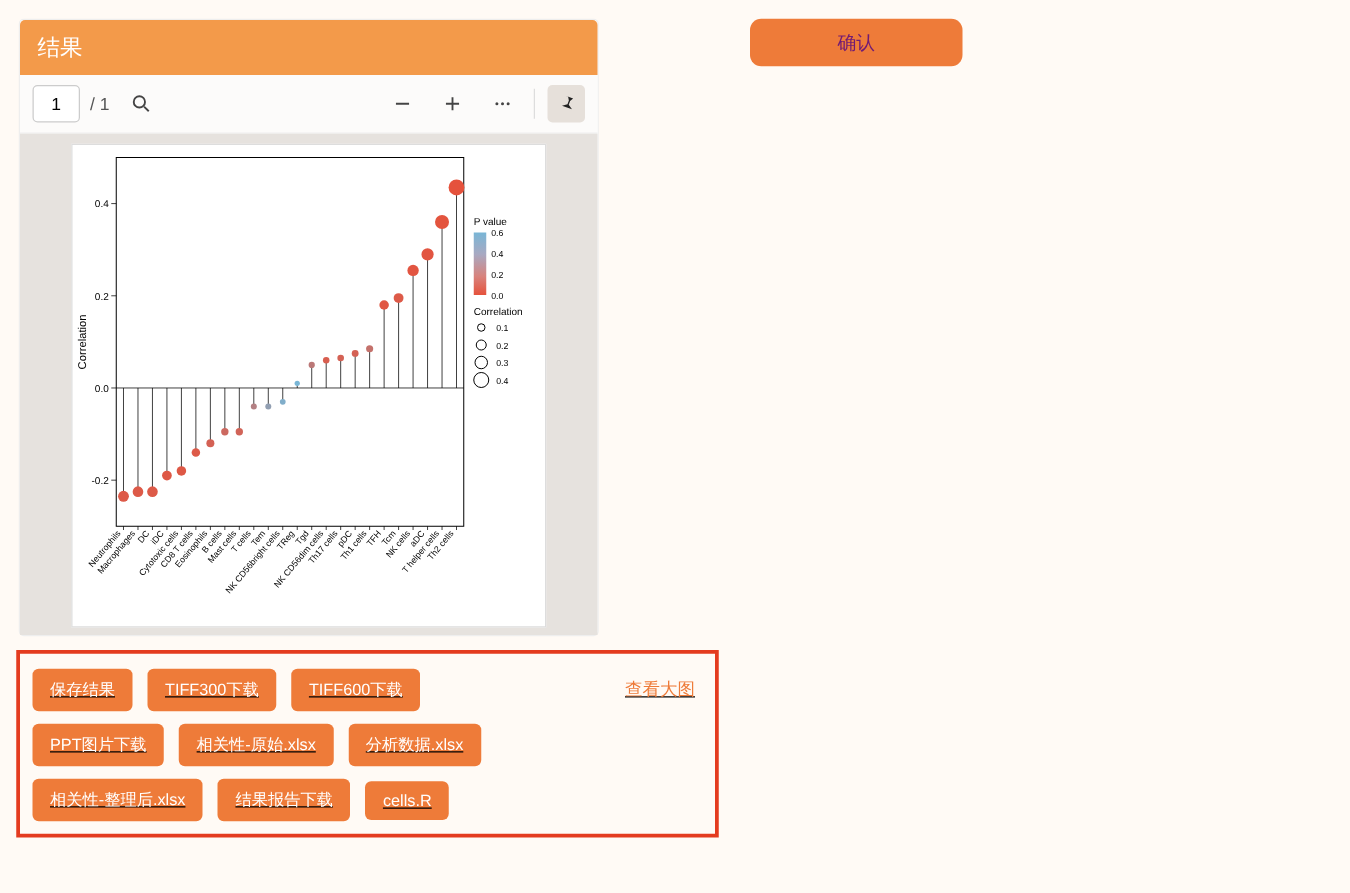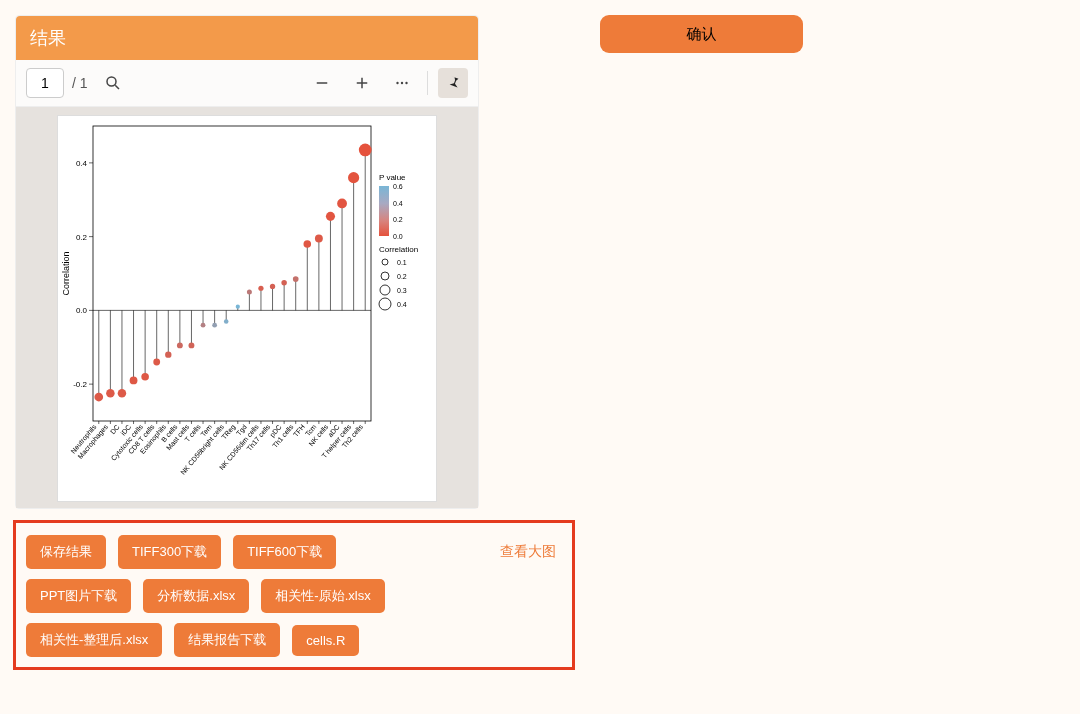--- a/index.html
+++ b/index.html
@@ -82,21 +82,21 @@
 
   
   .downloads {
     position: absolute;
     left: 13px;
     top: 520px;
     width: 562px;
     border: 3px solid #e43b1f;
     padding: 12px 10px 10px 10px;
   }
-  .dl-rows { display: flex; flex-direction: column; gap: 10px; }
+  .dl-rows { display: flex; flex-direction: column; gap: 10px; text-decoration: underline; }
   .dl-row  { display: flex; flex-wrap: wrap; gap: 12px; align-items: center; }
   .dl-btn {
     background: #ee7b39;
     color: #fff;
     border: none;
     border-radius: 5px;
     padding: 8px 14px;
     font-size: 13px;
     cursor: pointer;
   }
@@ -107,24 +107,24 @@
     cursor: pointer;
     padding-right: 6px;
     text-align: center;
   }
 
   
   .confirm-btn {
     position: absolute;
     left: 600px;
     top: 15px;
-    width: 203px;
+    width: 170px;
     height: 38px;
     background: #ee7b39;
-    color: #000000;
+    color: #701a75;
     border: none;
     border-radius: 9px;
     font-size: 15px;
     cursor: pointer;
   }
 
   
   .lolly-dot { stroke: none; }
   .lolly-stem { stroke: #000; stroke-width: 0.6; }
   .tick { stroke: #000; stroke-width: 0.6; }
@@ -325,22 +325,22 @@
   <div class="downloads">
     <div class="dl-rows">
       <div class="dl-row" id="dl-row-1">
           <button class="dl-btn">保存结果</button>
           <button class="dl-btn">TIFF300下载</button>
           <button class="dl-btn">TIFF600下载</button>
         <span class="dl-link">查看大图</span>
       </div>
       <div class="dl-row" id="dl-row-2">
           <button class="dl-btn">PPT图片下载</button>
+          <button class="dl-btn">相关性-原始.xlsx</button>
           <button class="dl-btn">分析数据.xlsx</button>
-          <button class="dl-btn">相关性-原始.xlsx</button>
         </div>
       <div class="dl-row" id="dl-row-3">
           <button class="dl-btn">相关性-整理后.xlsx</button>
           <button class="dl-btn">结果报告下载</button>
           <button class="dl-btn">cells.R</button>
         </div>
     </div>
   </div>
 
 </div>

